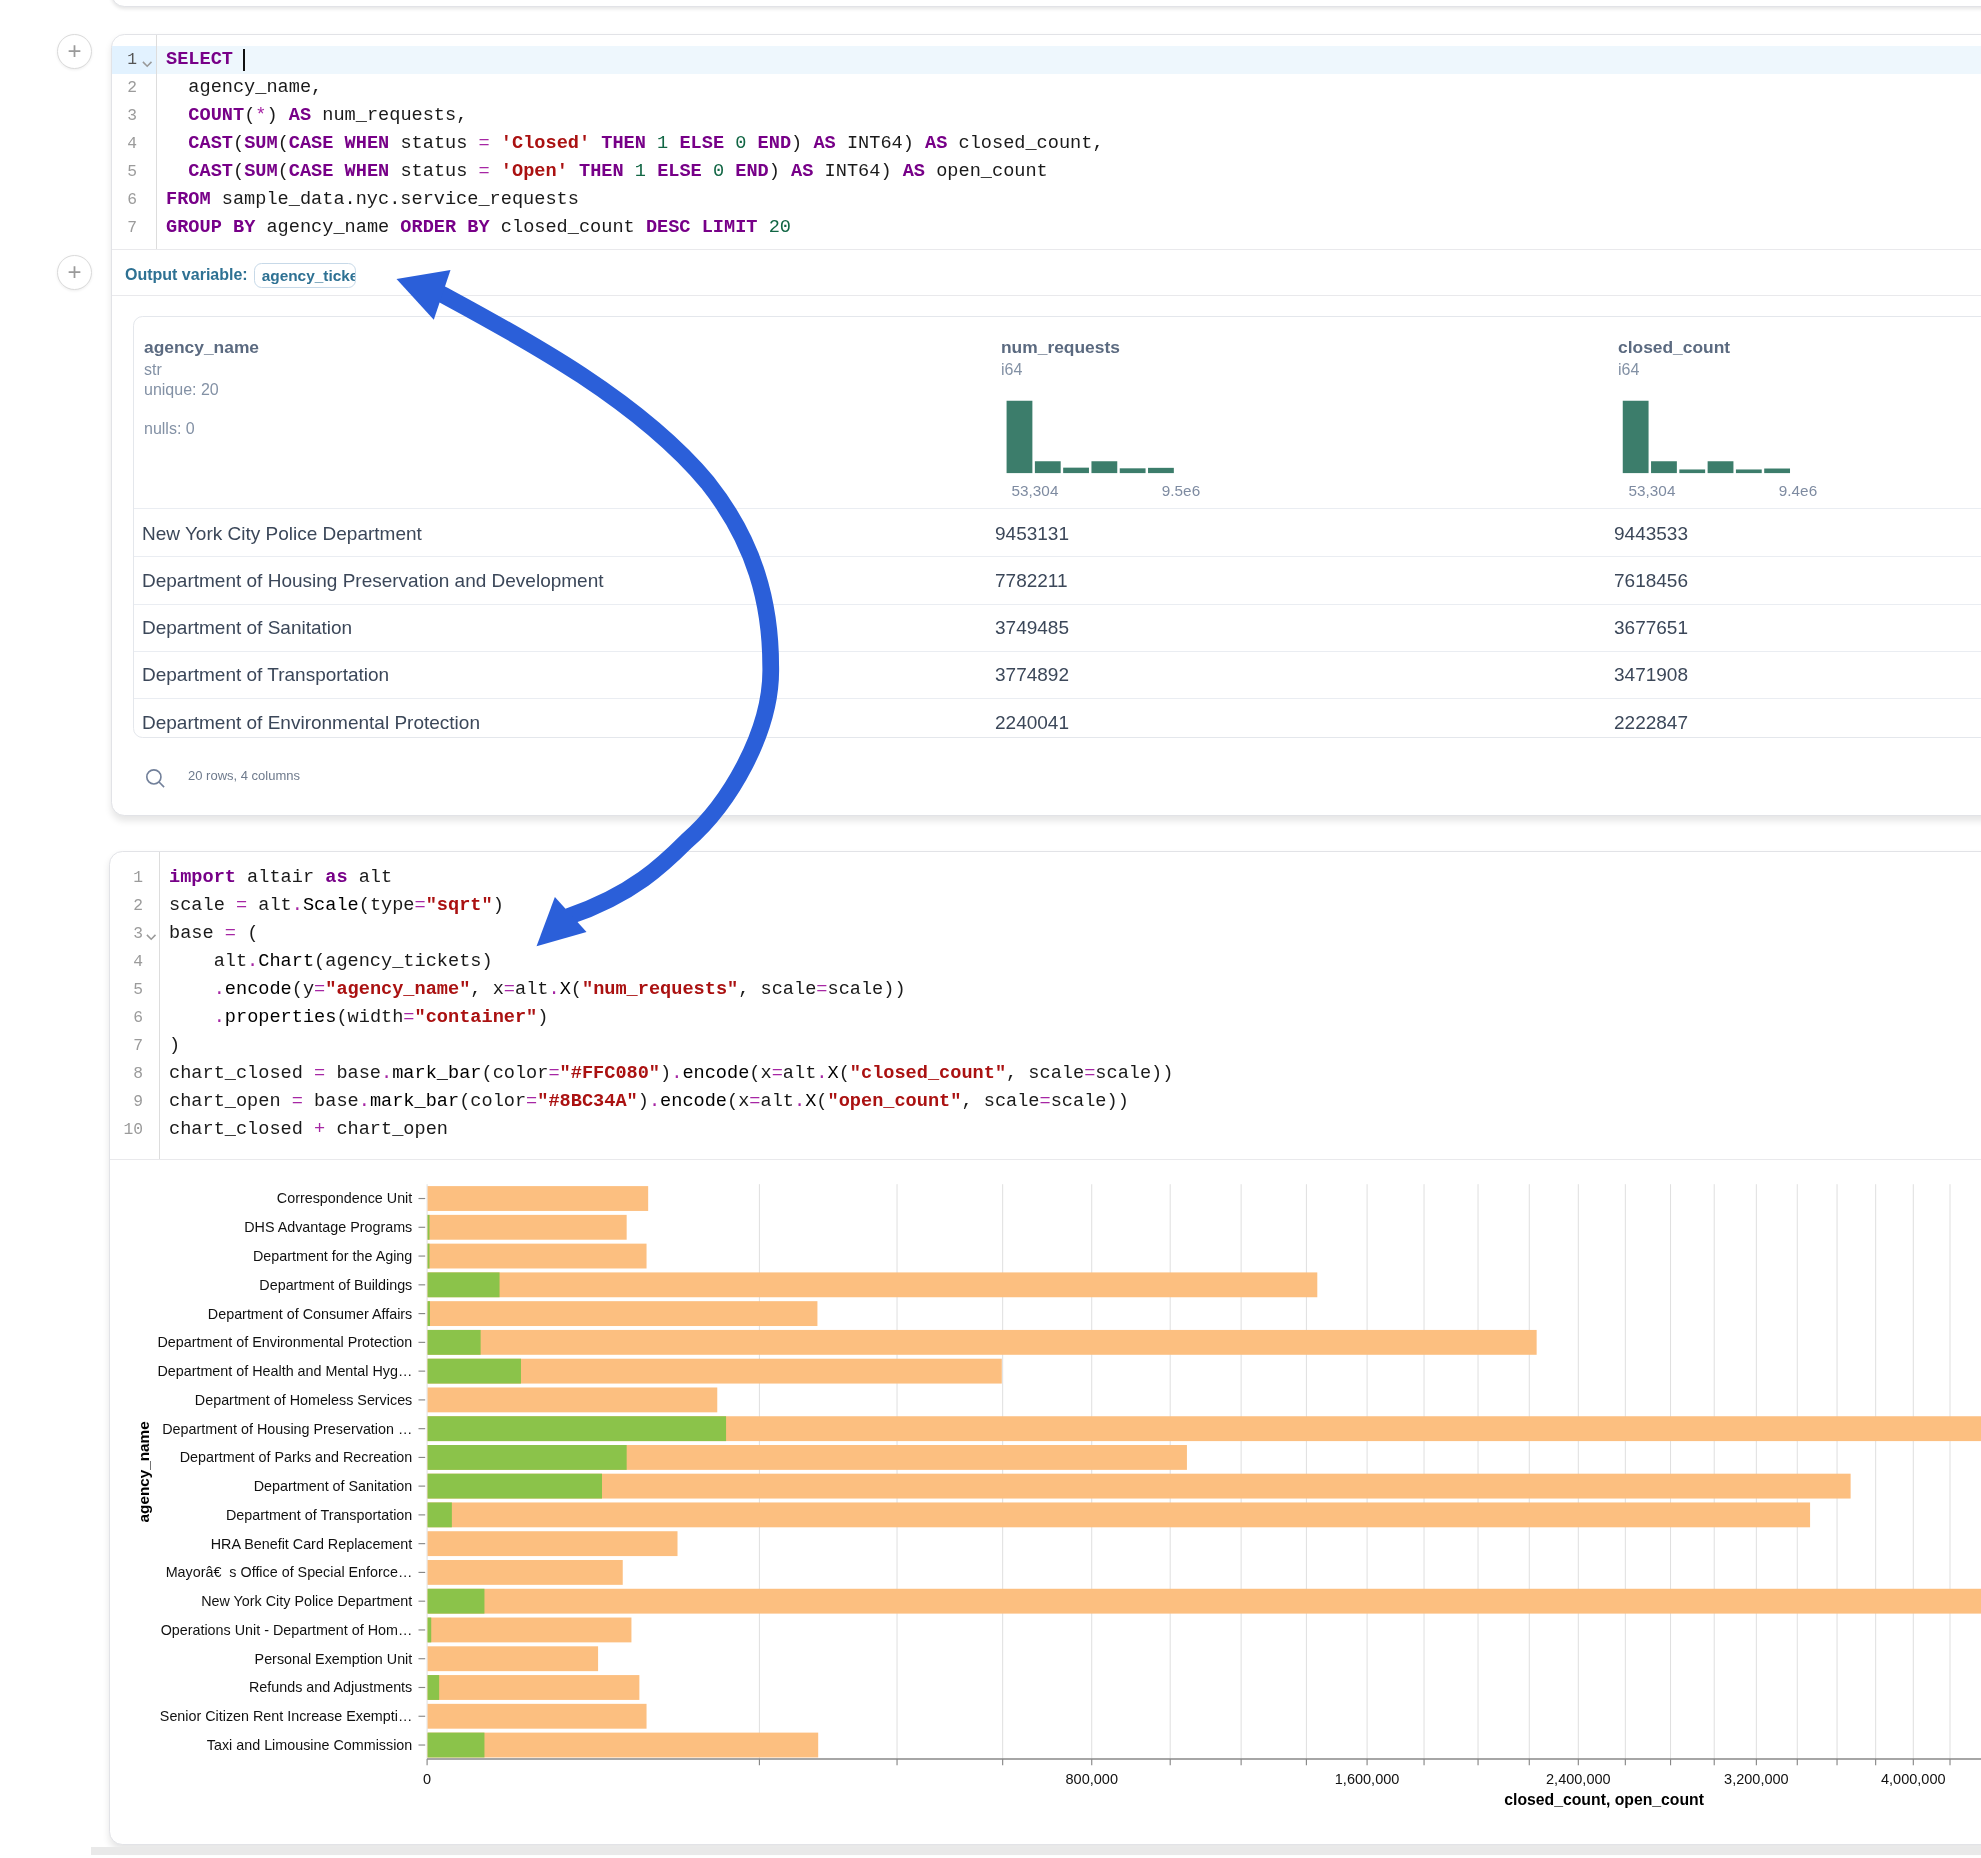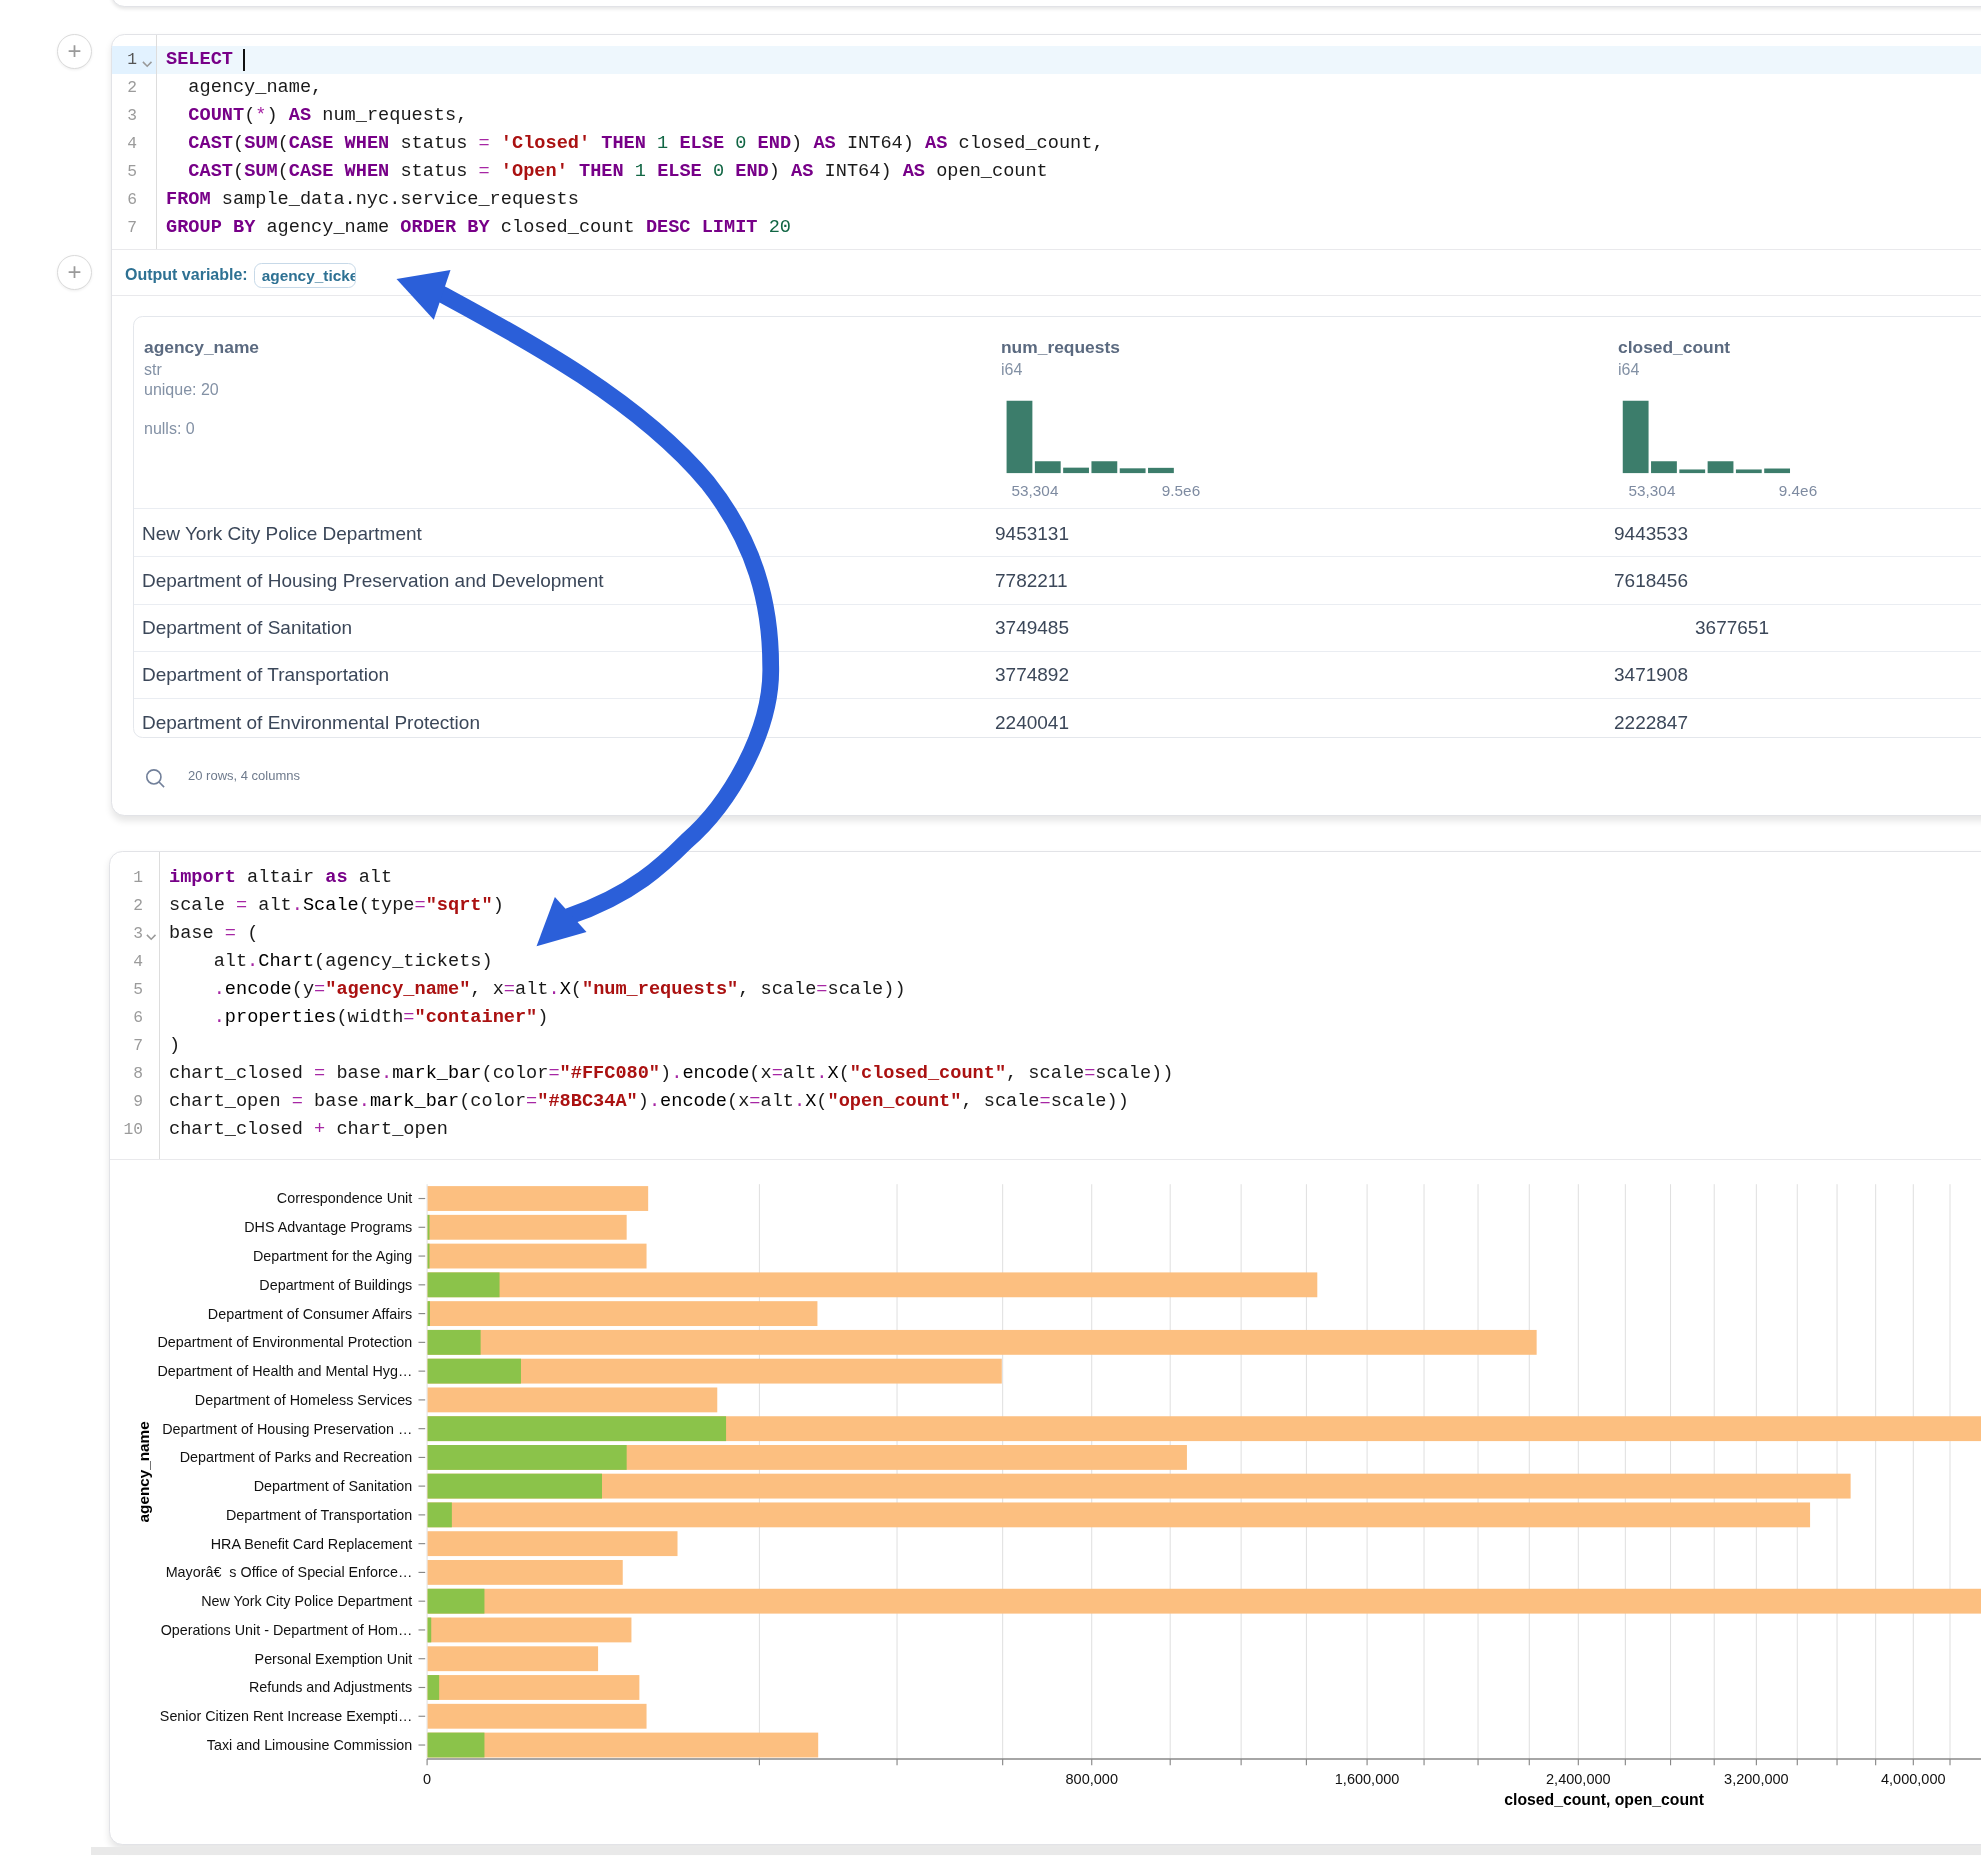--- a/index.html
+++ b/index.html
@@ -77,21 +77,21 @@
 <div class="sep" style="top:651px"></div>
 <div class="sep" style="top:698px"></div>
 <div class="rt" style="top:521px;left:142px">New York City Police Department</div>
 <div class="rt" style="top:521px;left:995px">9453131</div>
 <div class="rt" style="top:521px;left:1614px">9443533</div>
 <div class="rt" style="top:568px;left:142px">Department of Housing Preservation and Development</div>
 <div class="rt" style="top:568px;left:995px">7782211</div>
 <div class="rt" style="top:568px;left:1614px">7618456</div>
 <div class="rt" style="top:615px;left:142px">Department of Sanitation</div>
 <div class="rt" style="top:615px;left:995px">3749485</div>
-<div class="rt" style="top:615px;left:1695px">3677651</div>
+<div class="rt" style="top:615px;left:1614px">3677651</div>
 <div class="rt" style="top:662px;left:142px">Department of Transportation</div>
 <div class="rt" style="top:662px;left:995px">3774892</div>
 <div class="rt" style="top:662px;left:1614px">3471908</div>
 <div class="rt" style="top:710px;left:142px">Department of Environmental Protection</div>
 <div class="rt" style="top:710px;left:995px">2240041</div>
 <div class="rt" style="top:710px;left:1614px">2222847</div>
 <div style="position:absolute; left:145px; top:768px;"><svg width="21" height="21" viewBox="0 0 22 22">
       <circle cx="9.3" cy="9.3" r="7.4" fill="none" stroke="#72809a" stroke-width="1.7"></circle>
       <line x1="14.7" y1="14.7" x2="20" y2="20" stroke="#72809a" stroke-width="1.7"></line>
     </svg></div>

